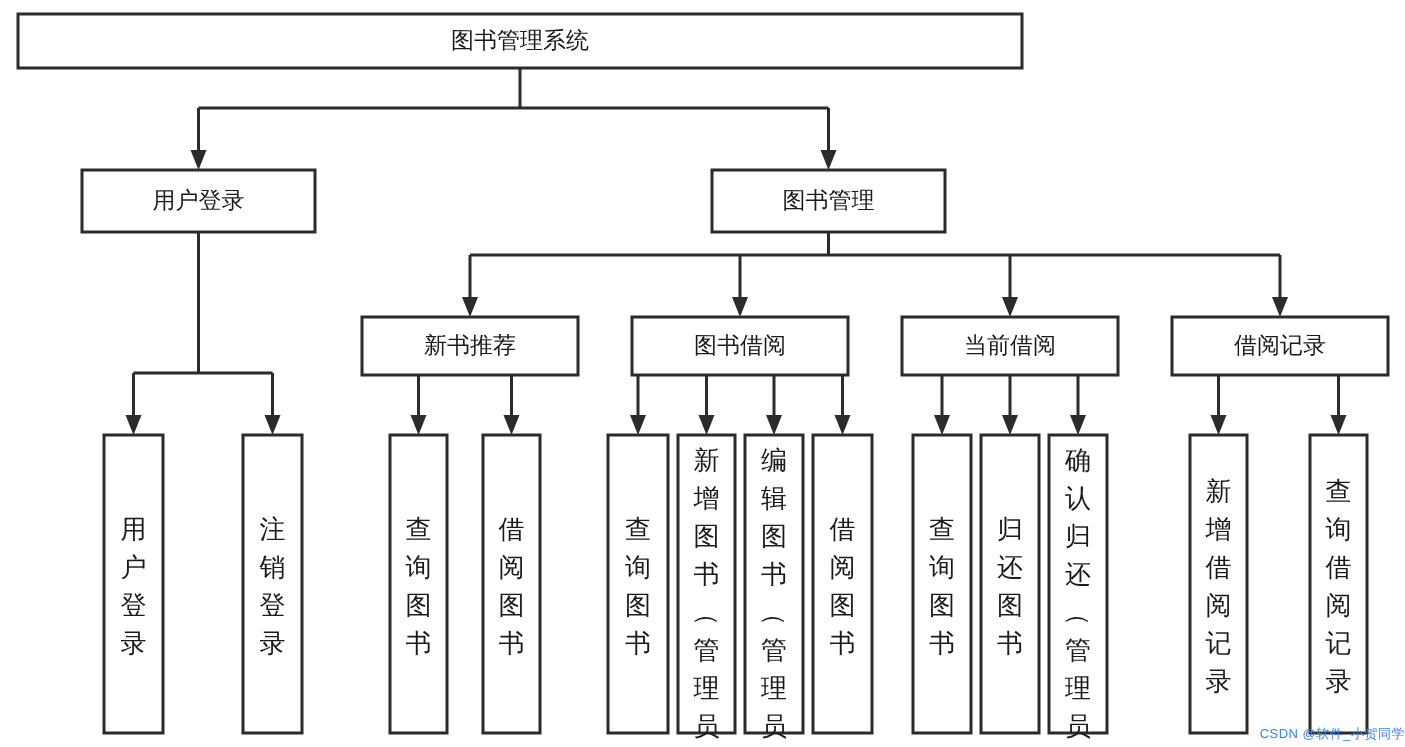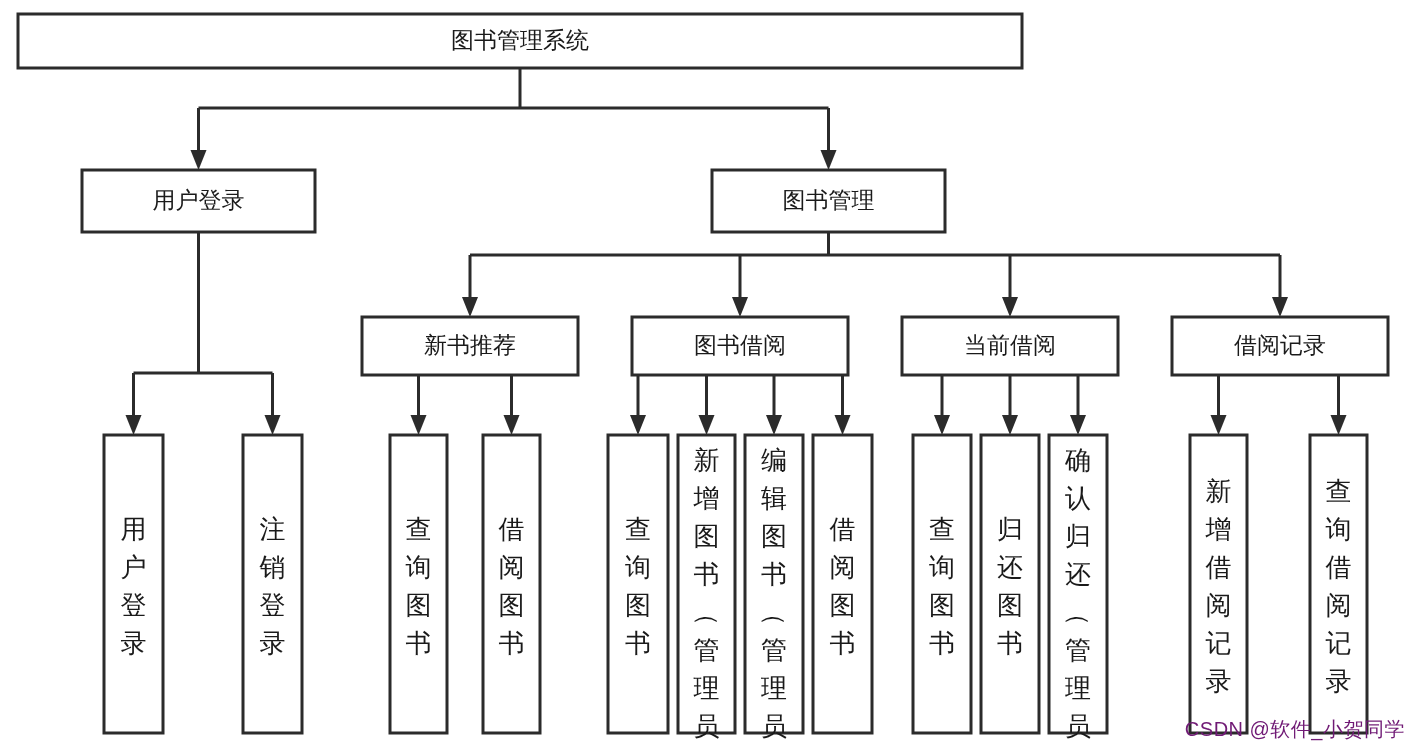--- a/index.html
+++ b/index.html
@@ -7,21 +7,21 @@
        font-family:"Liberation Sans","DejaVu Sans",sans-serif;}
   #stage{position:relative;width:1405px;height:747px;background:#fff;padding-left:8px;}
   svg#diagram{position:absolute;left:0;top:0;width:1405px;height:747px;display:block;}
   .node-rect{fill:#ffffff;stroke:#2b2b2b;stroke-width:3;}
   .edge{fill:none;stroke:#2b2b2b;stroke-width:3;stroke-linecap:butt;stroke-linejoin:miter;}
   .arrow-head{fill:#2b2b2b;stroke:none;}
   .node-label{fill:#1a1a1a;font-family:"Liberation Sans","DejaVu Sans",sans-serif;
               font-size:23px;text-anchor:middle;dominant-baseline:middle;}
   .node-label-vert{fill:#1a1a1a;font-family:"Liberation Sans","DejaVu Sans",sans-serif;
               font-size:26px;text-anchor:middle;}
-  .watermark{position:absolute;right:8px;bottom:4px;color:#701a75;font-size:20px;
+  .watermark{position:absolute;right:8px;bottom:4px;color:#3b82f6;font-size:13px;
              font-family:"Liberation Sans","DejaVu Sans",sans-serif;letter-spacing:.5px;
              white-space:nowrap;pointer-events:none;}
 </style>
 </head>
 <body>
 
 <div id="stage">
   <svg id="diagram" viewBox="0 0 1405 747" xmlns="http://www.w3.org/2000/svg">
     <g id="edge-layer">
         <g>

